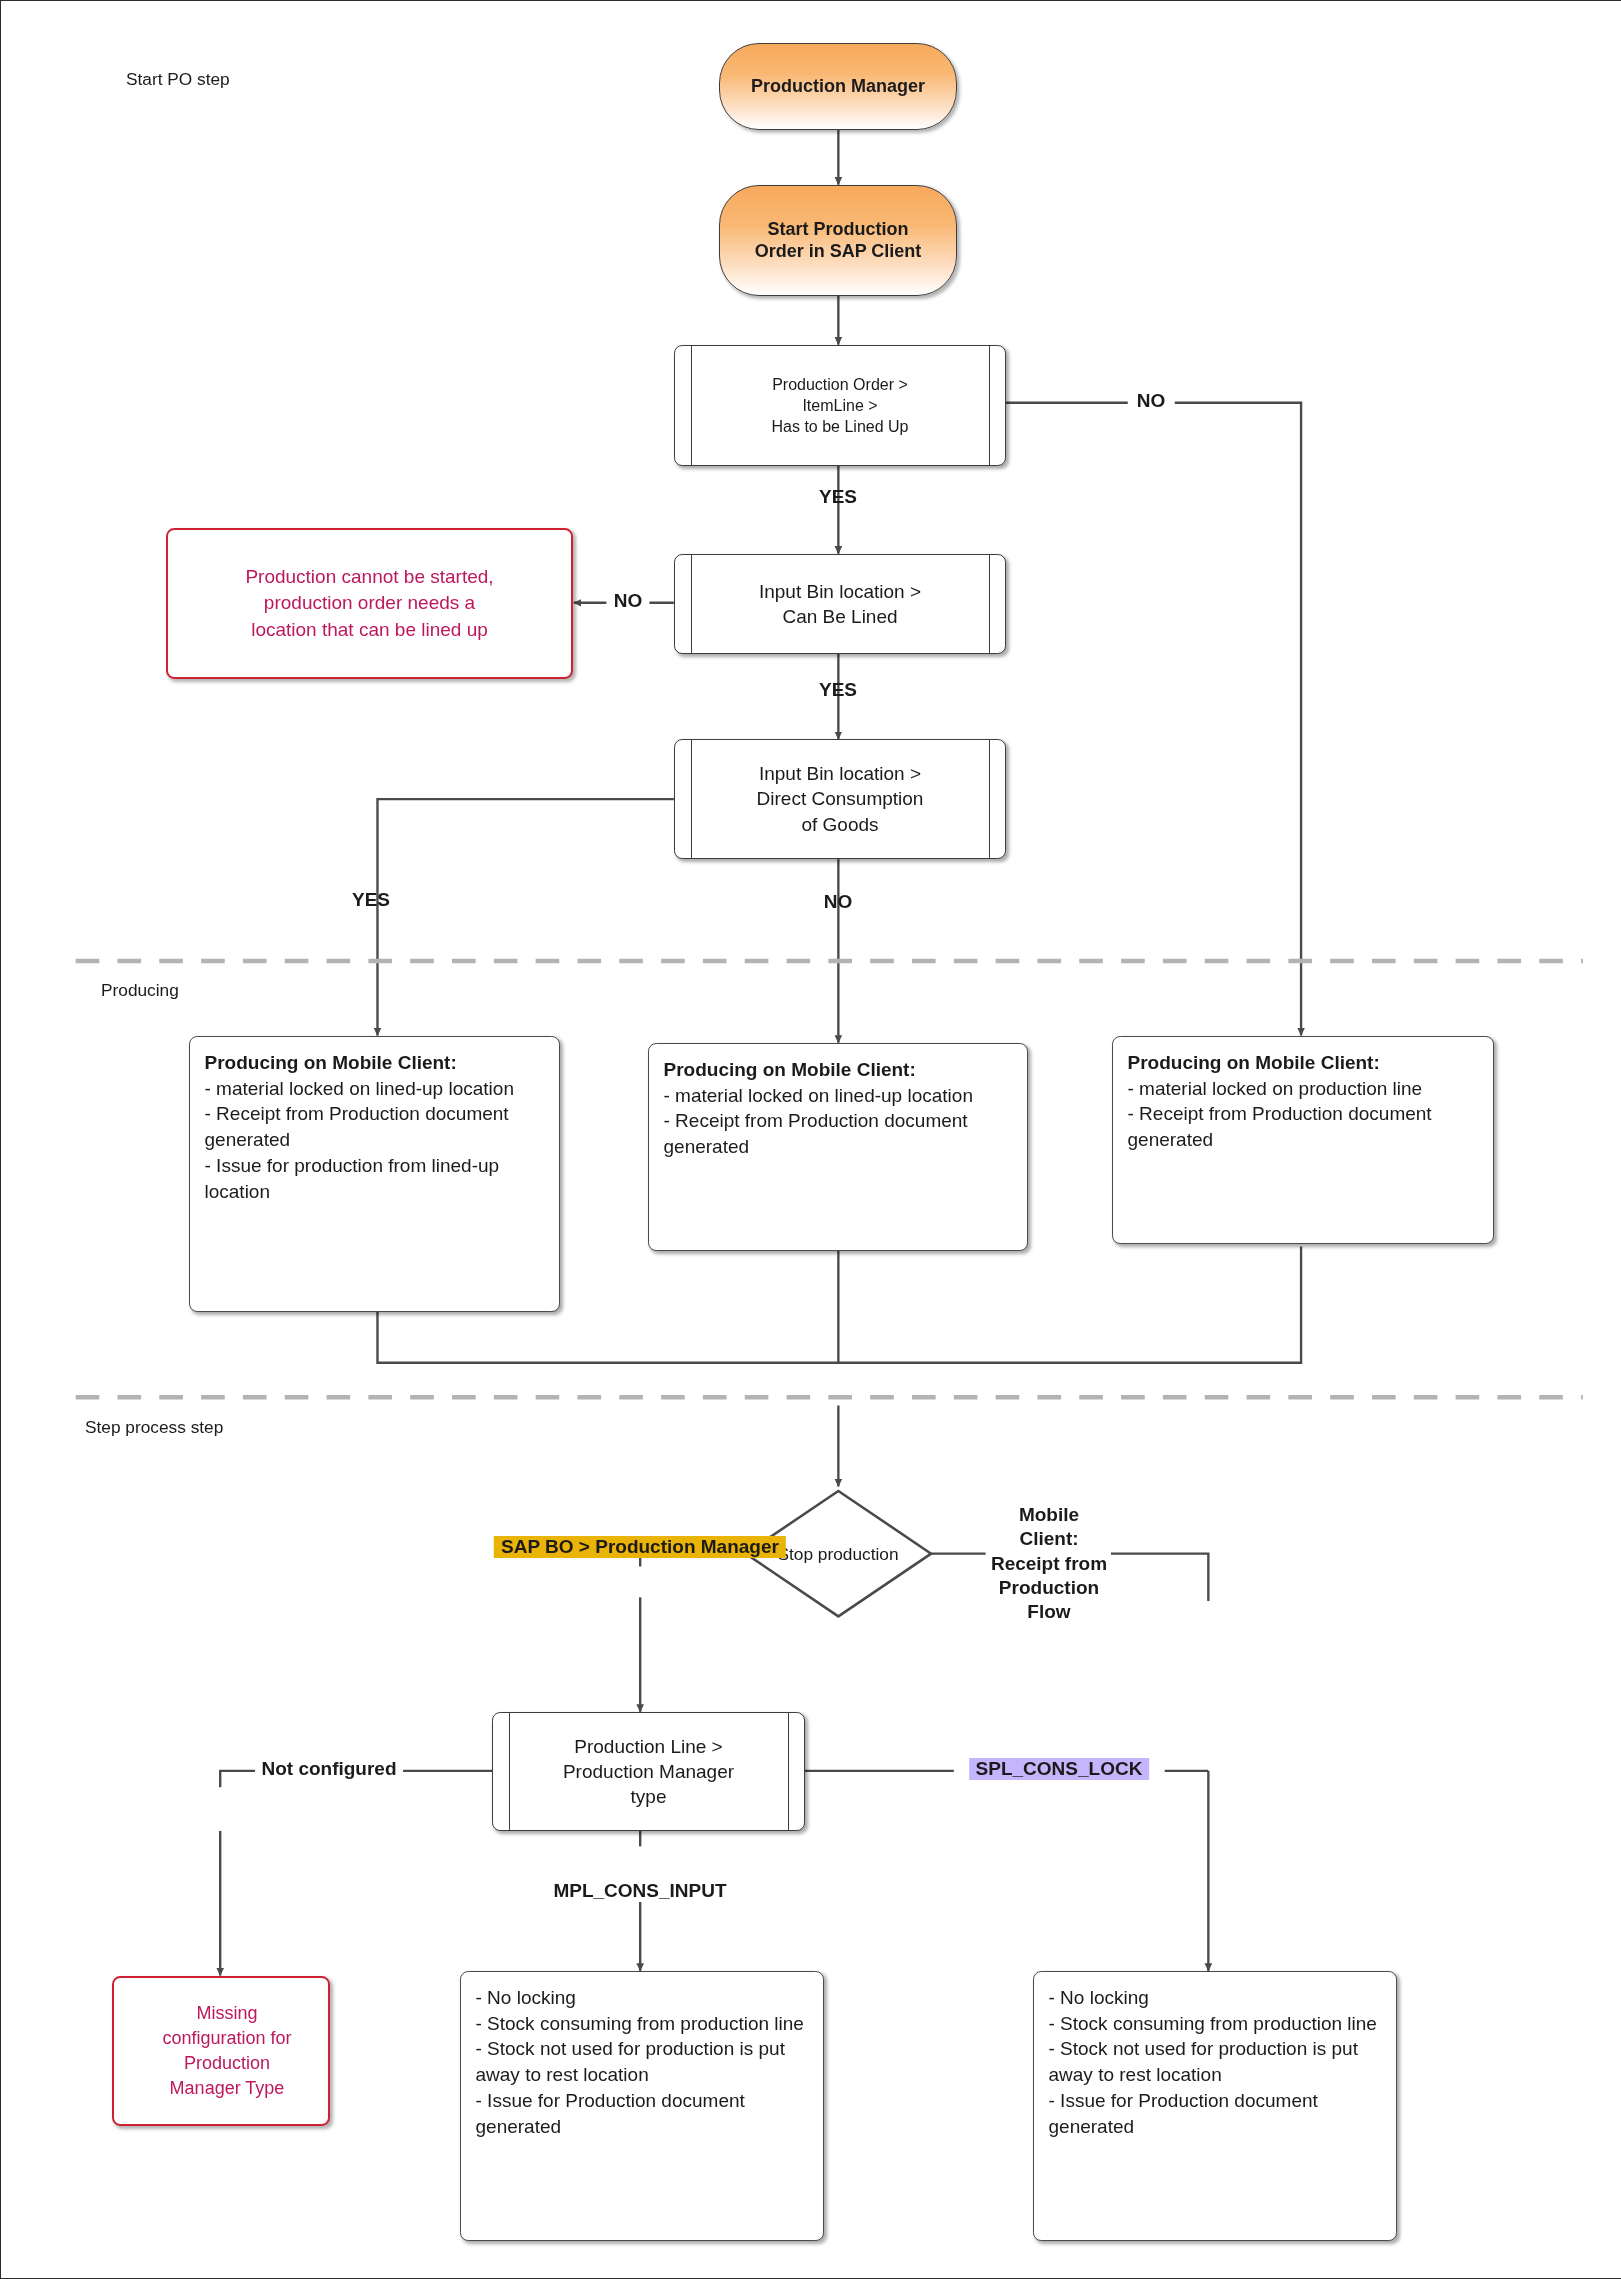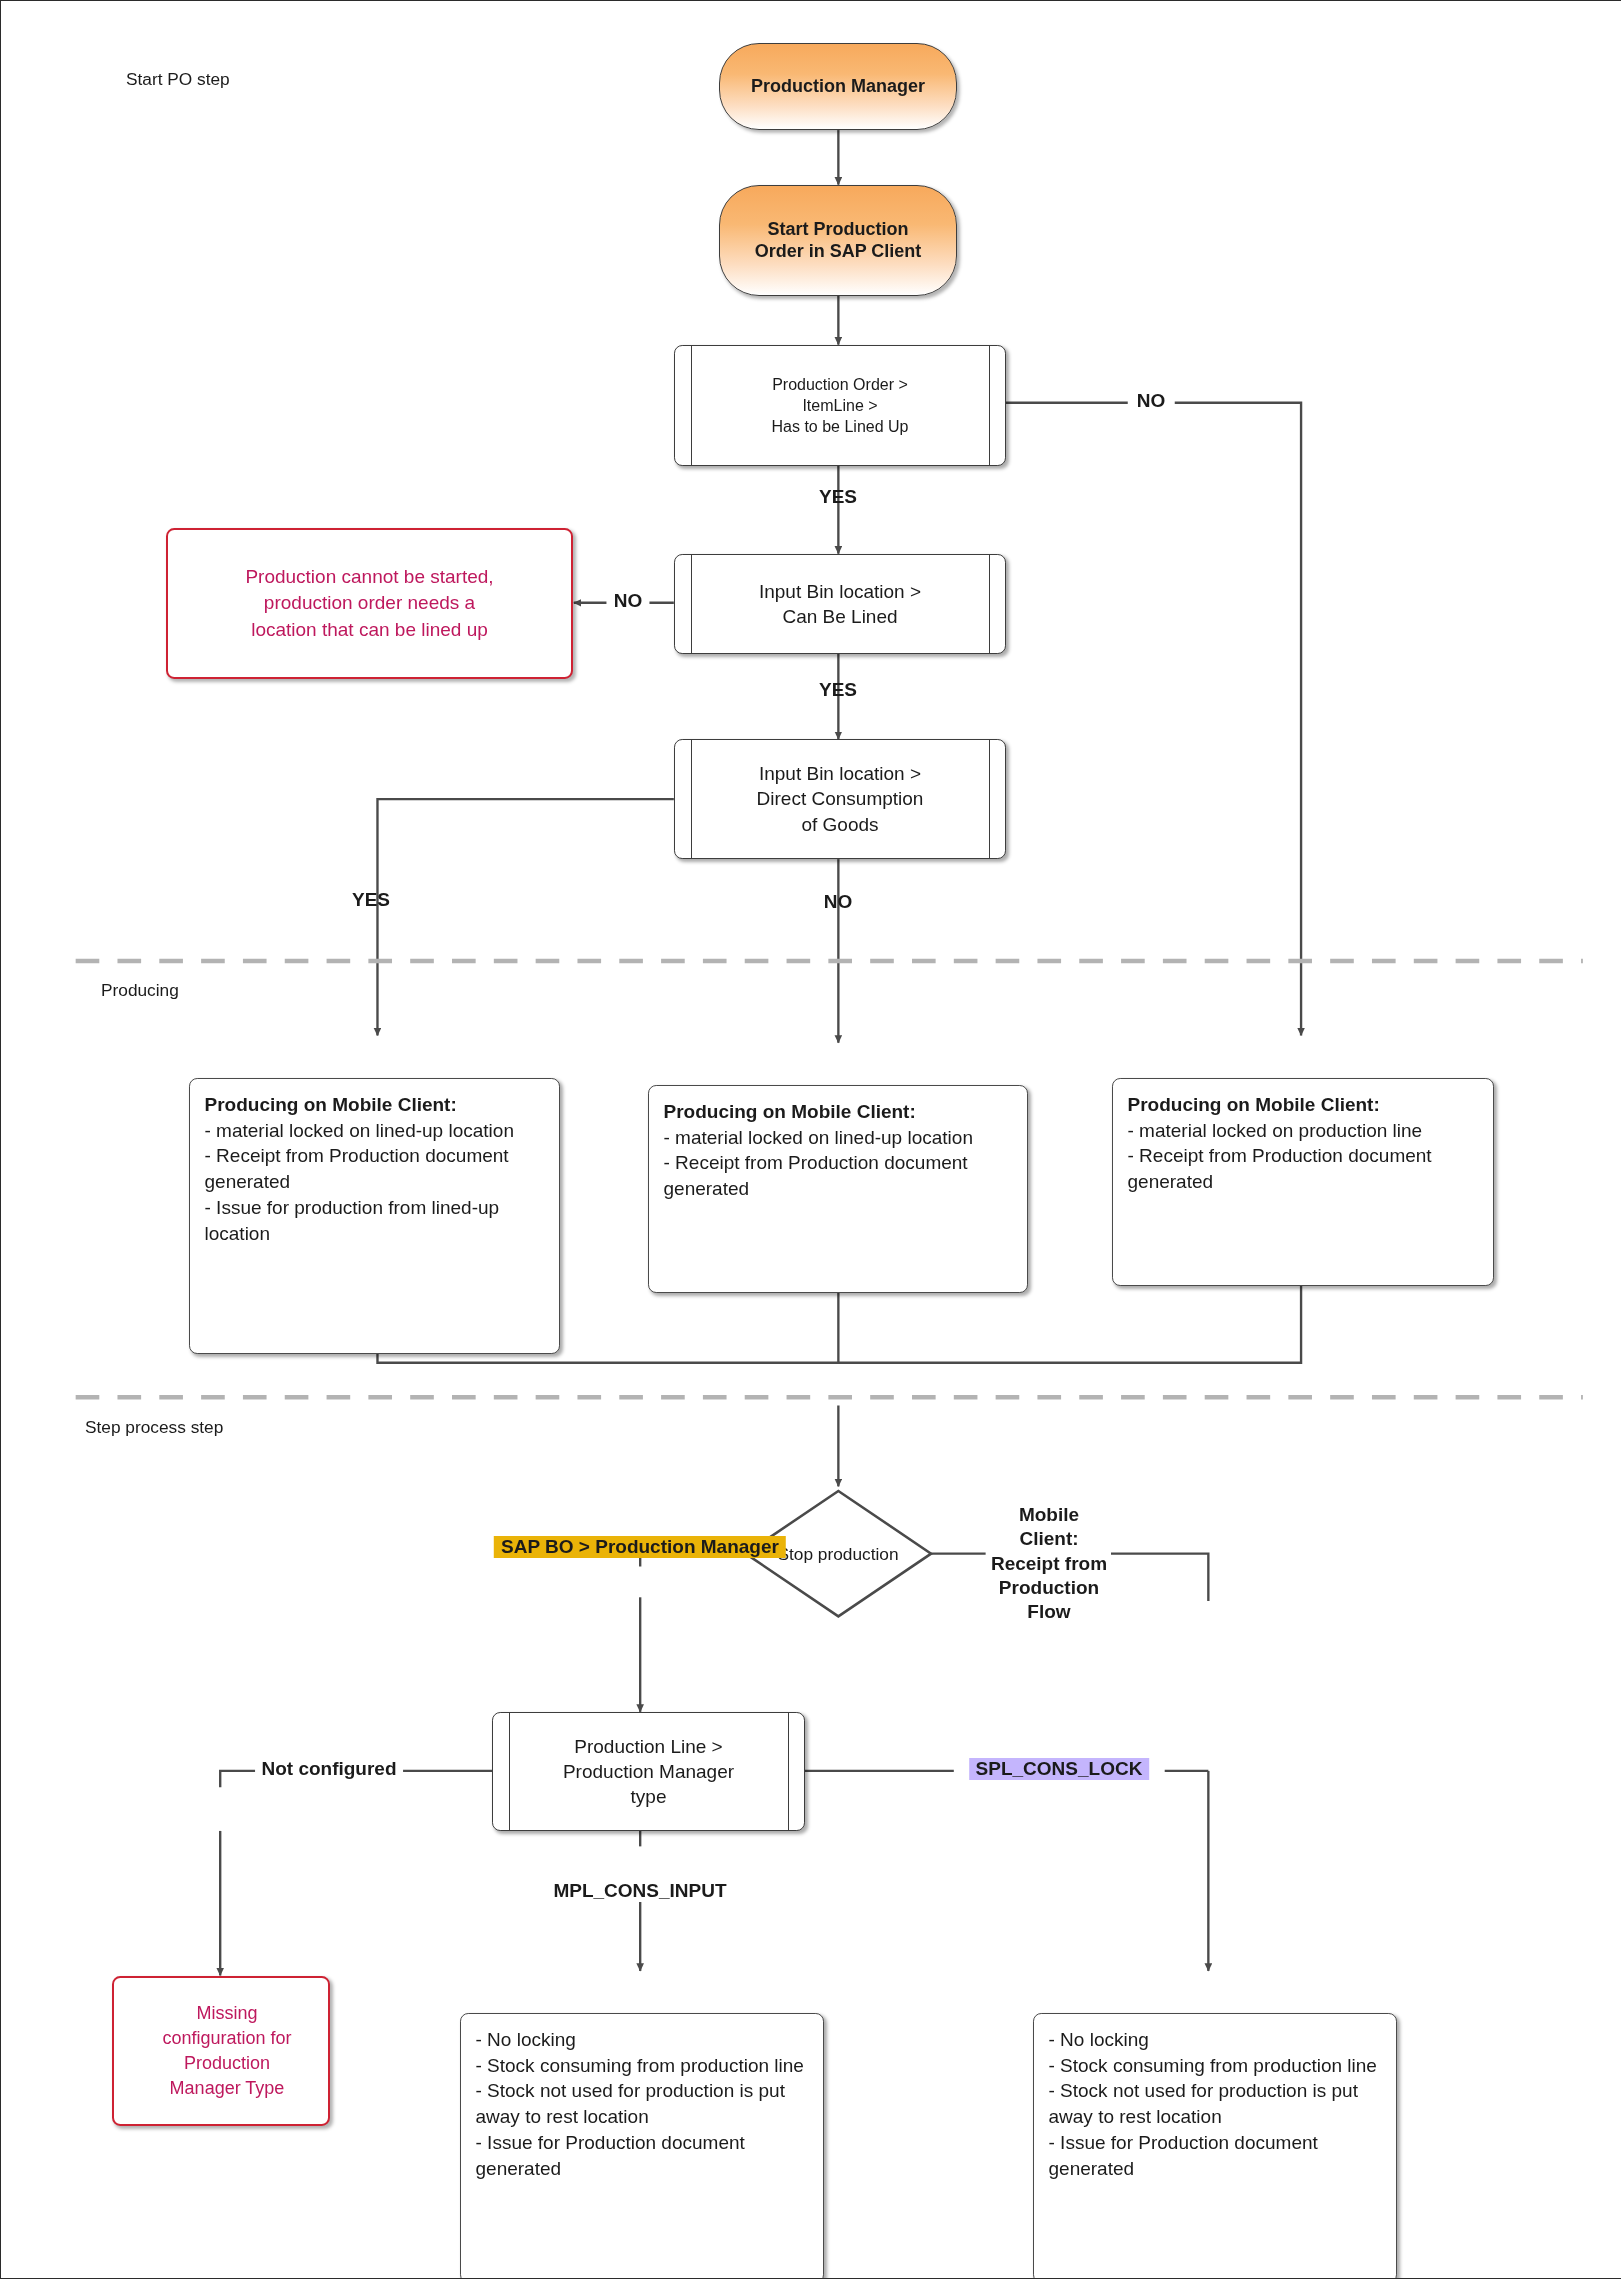--- a/index.html
+++ b/index.html
@@ -43,21 +43,20 @@
 
   
   .box{
     background:#ffffff;
     border:1.8px solid #4a4a4a;
     border-radius:8.2px;
     box-shadow:2.7px 2.7px 3.6px rgba(0,0,0,0.33);
     color:#1b1b1b;line-height:1.36;
     padding:12.7px 14.5px;
     box-sizing:border-box;
-    margin-top:42px;
   }
 
   
   .alert{
     background:#ffffff;
     border:2.7px solid #ce2233;
     border-radius:8.2px;
     box-shadow:2.7px 2.7px 3.6px rgba(0,0,0,0.30);
     color:#be185d;line-height:1.38;
     display:flex;align-items:center;justify-content:center;text-align:center;

